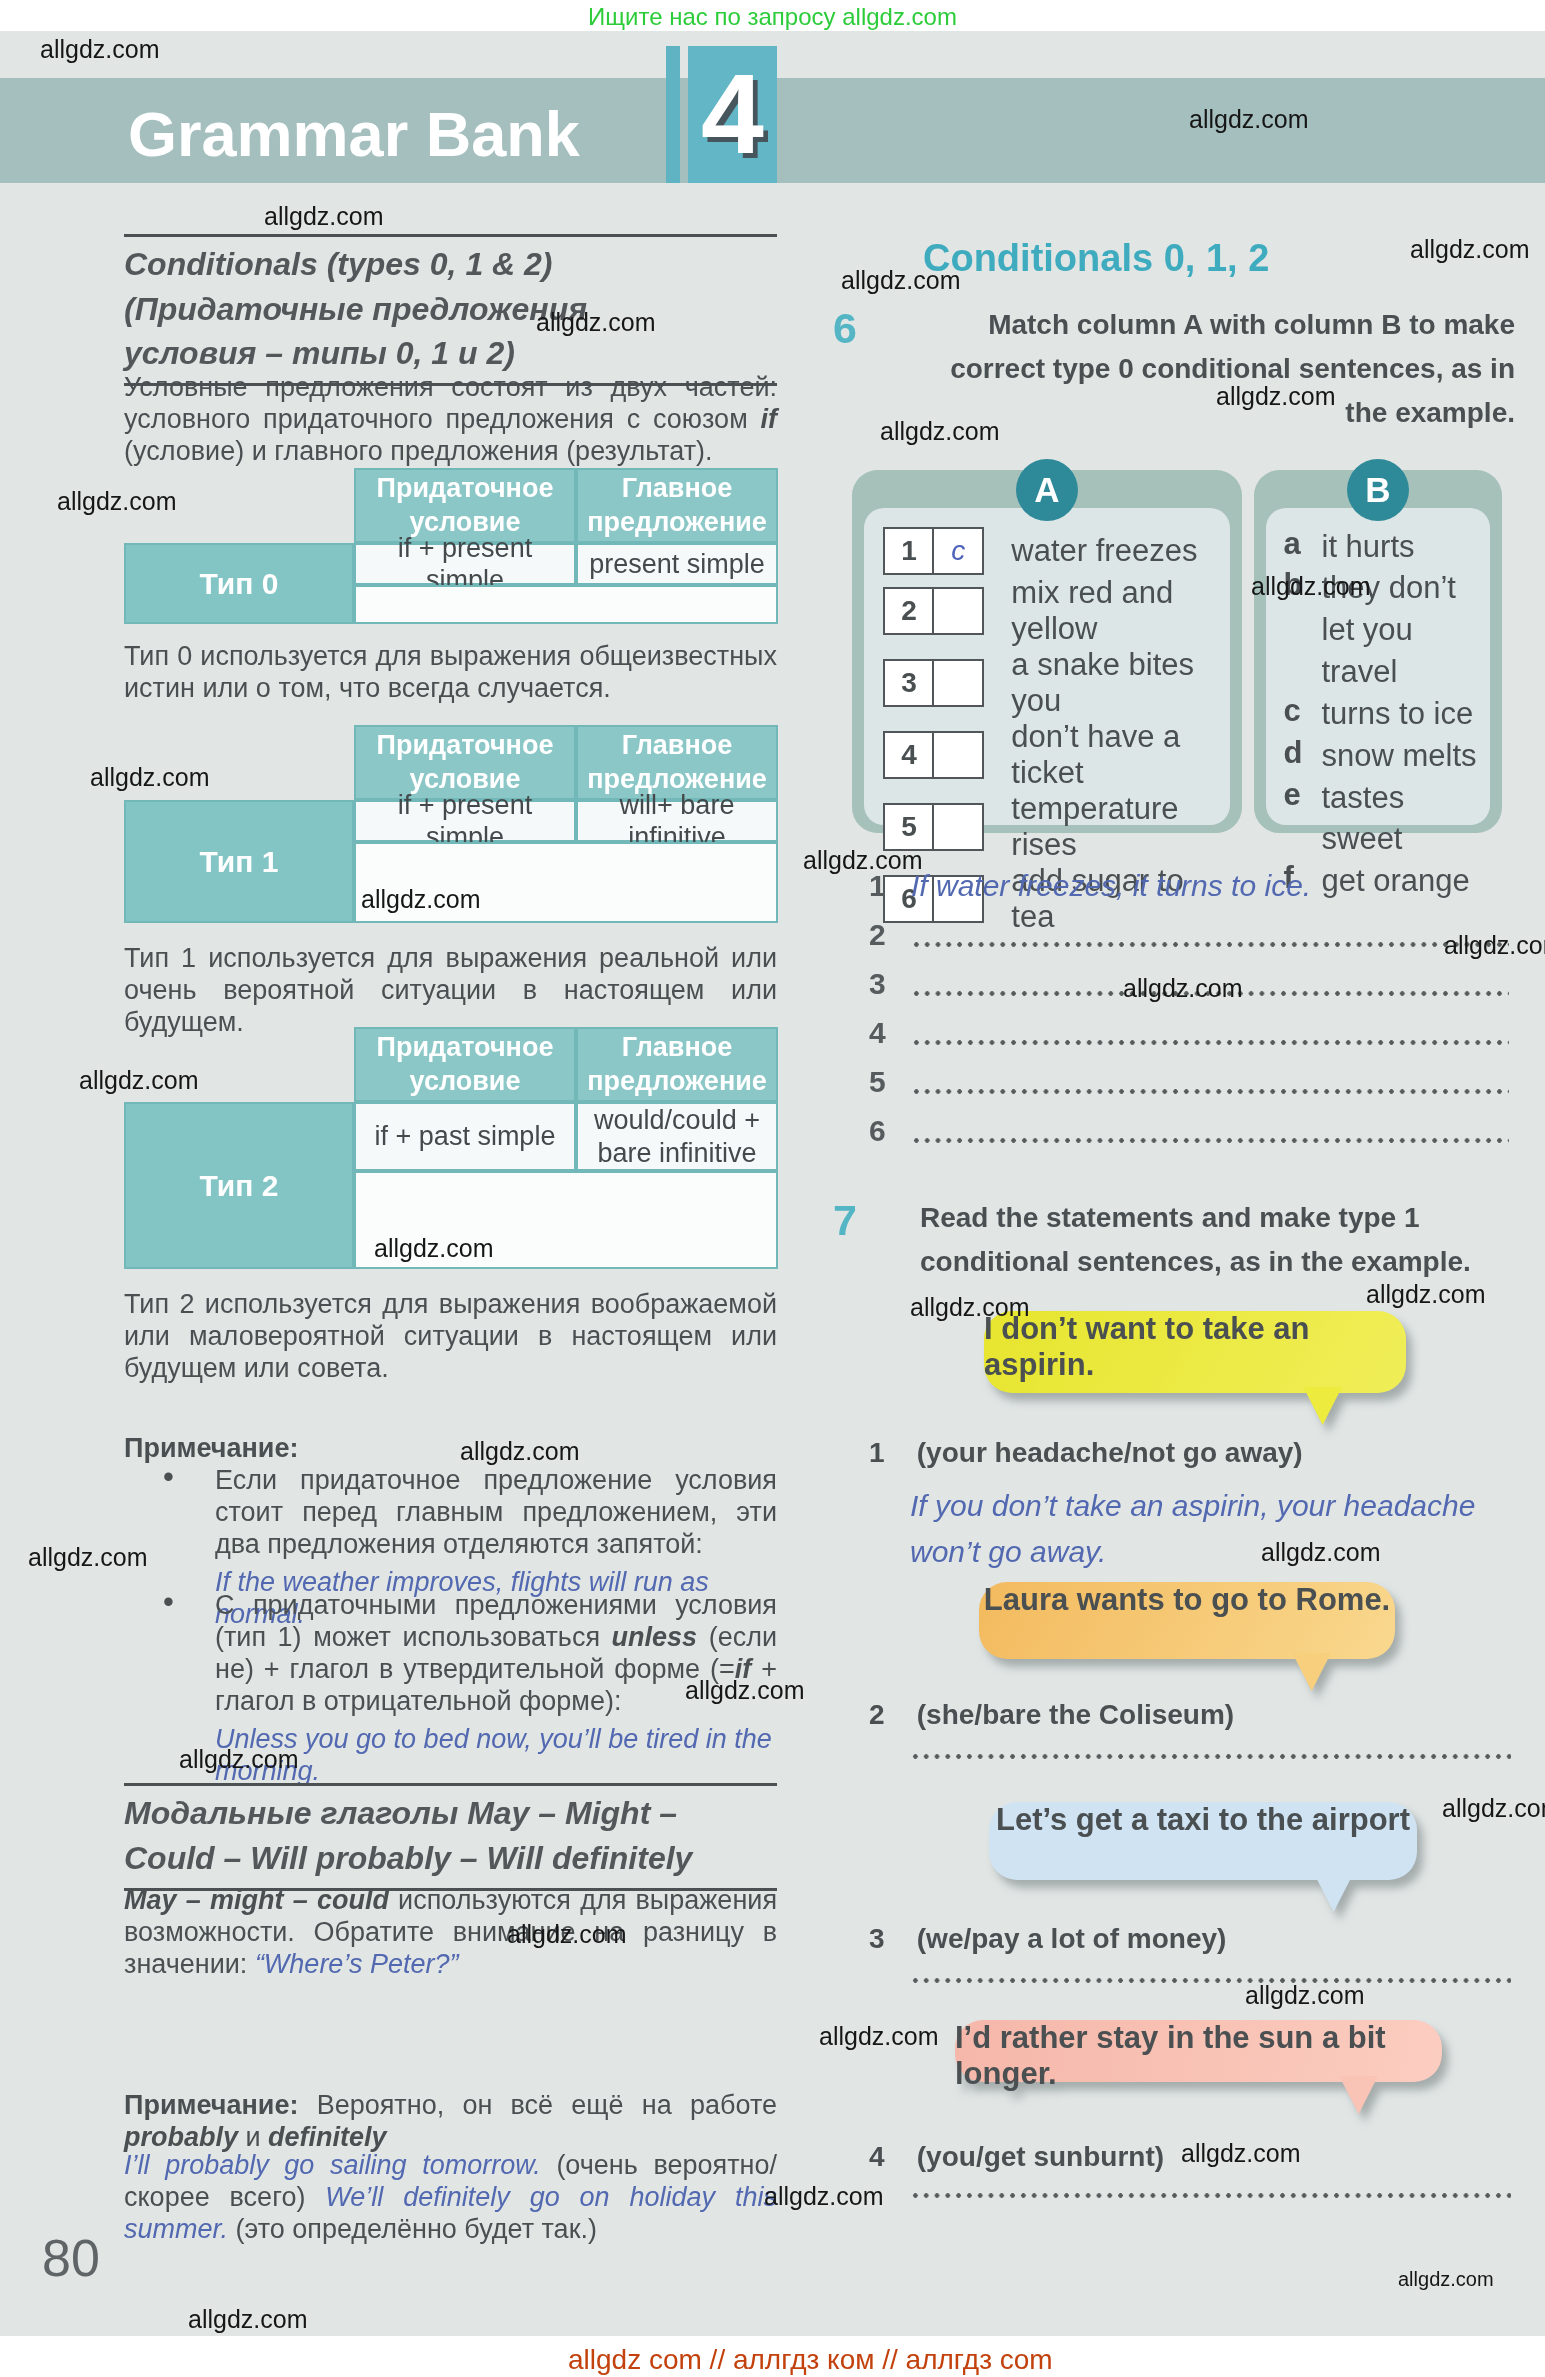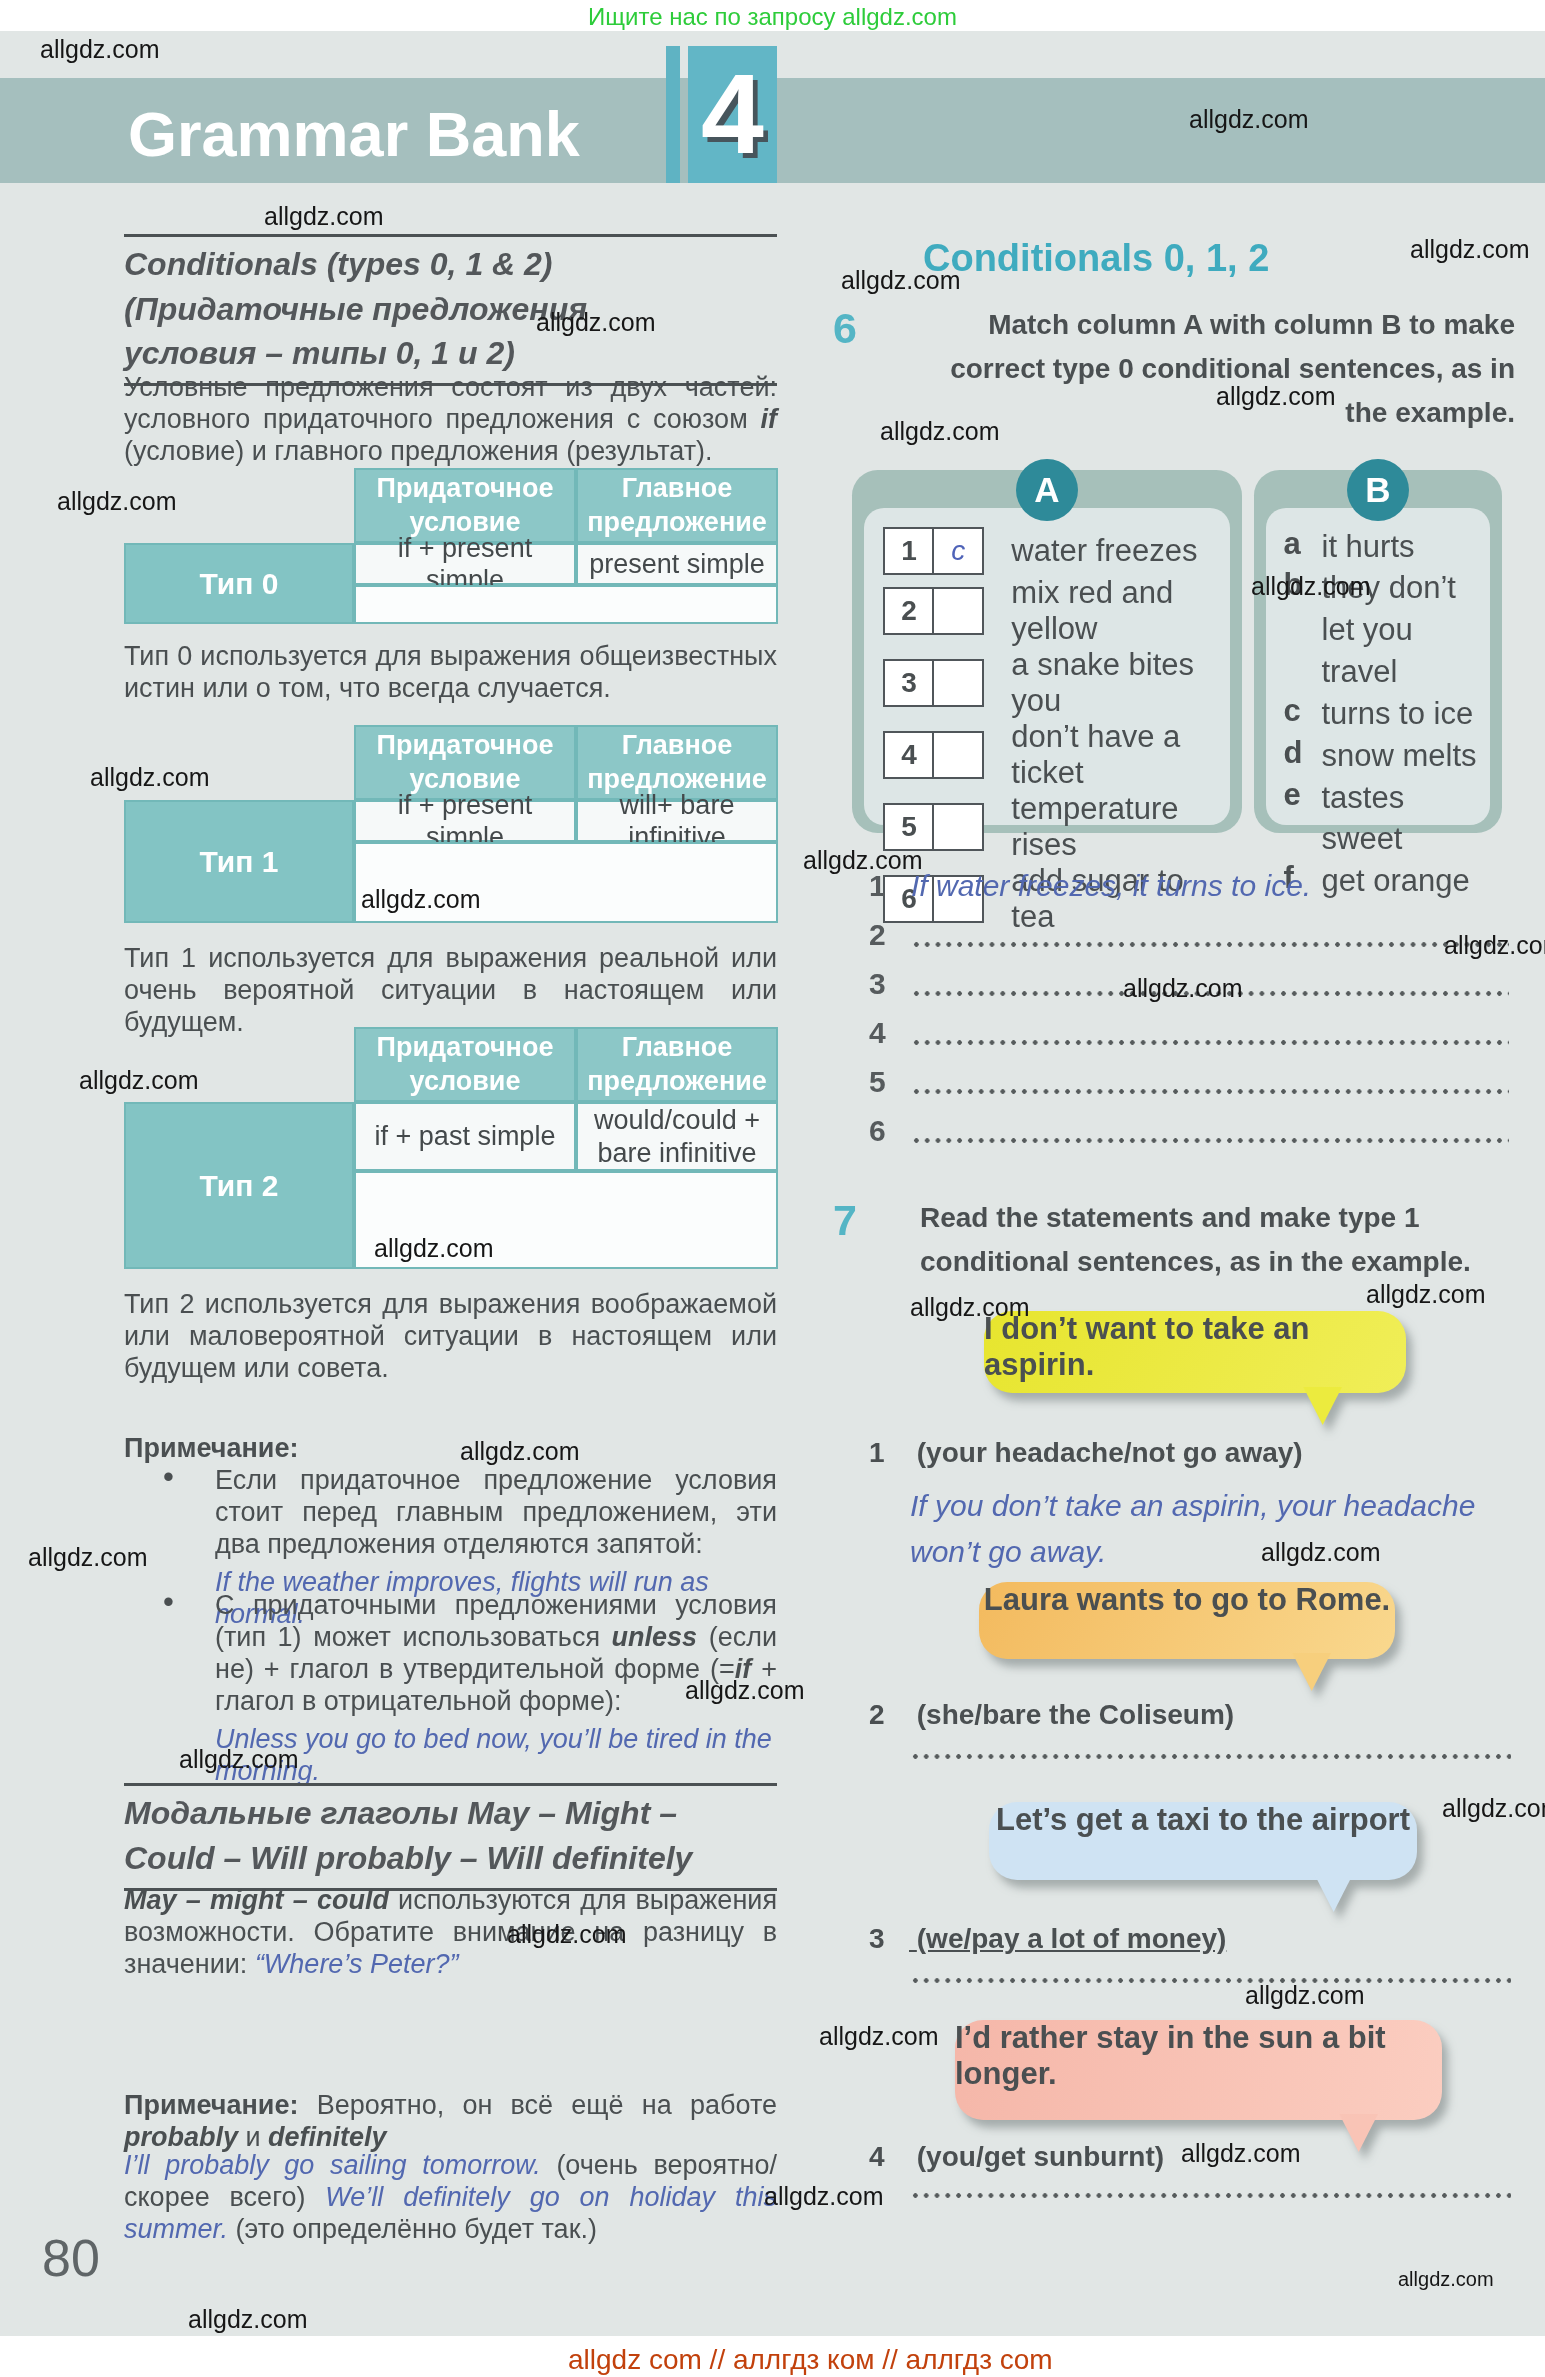--- a/index.html
+++ b/index.html
@@ -109,28 +109,28 @@
           font-size:31px;font-weight:600;color:#4a4f51;
           filter:drop-shadow(6.7px 8px 4px rgba(105,115,115,0.5));}
   .tail{position:absolute;width:43px;height:38px;bottom:-32px;right:64px;
         clip-path:polygon(10% 0,100% 0,55% 100%);}
   .bub1{top:1311px;left:984px;width:422px;height:82px;background:linear-gradient(120deg,#e7e52e,#f0ee58);}
   .bub1 .tail{background:#eceb3e;}
   .bub2{top:1582px;left:979px;width:416px;height:77px;background:linear-gradient(120deg,#f3ba5e,#f9d88e);}
   .bub2 .tail{background:#f7cf7d;}
   .bub3{top:1802px;left:989px;width:428px;height:78px;background:#cfe3f3;}
   .bub3 .tail{background:#cfe3f3;}
-  .bub4{top:2020px;left:955px;width:487px;height:100px;background:linear-gradient(100deg,#f5b7a9,#fbcdc0);}
+  .bub4{top:2020px;left:955px;width:487px;height:62px;background:linear-gradient(100deg,#f5b7a9,#fbcdc0);}
   .bub4 .tail{background:#f9c4b6;}
   
   .prompt{font-size:28px;font-weight:bold;color:#4a4f51;}
   .prompt .pnum{display:inline-block;width:40px;}
   .item1{top:1437px;left:869px;}
   .item2{top:1699px;left:869px;}
-  .item3{top:1923px;left:869px;text-decoration:underline;}
+  .item3{top:1923px;left:869px;}
   .item4{top:2141px;left:869px;}
   .item1-ans{top:1483px;left:910px;width:610px;font-size:30px;font-style:italic;color:#5268b0;line-height:46px;}
   .dots-2{top:1753px;left:910px;width:601px;}
   .dots-3{top:1977px;left:910px;width:601px;}
   .dots-4{top:2192px;left:910px;width:601px;}
 </style>
 </head>
 <body>
 
 <div id="page">

